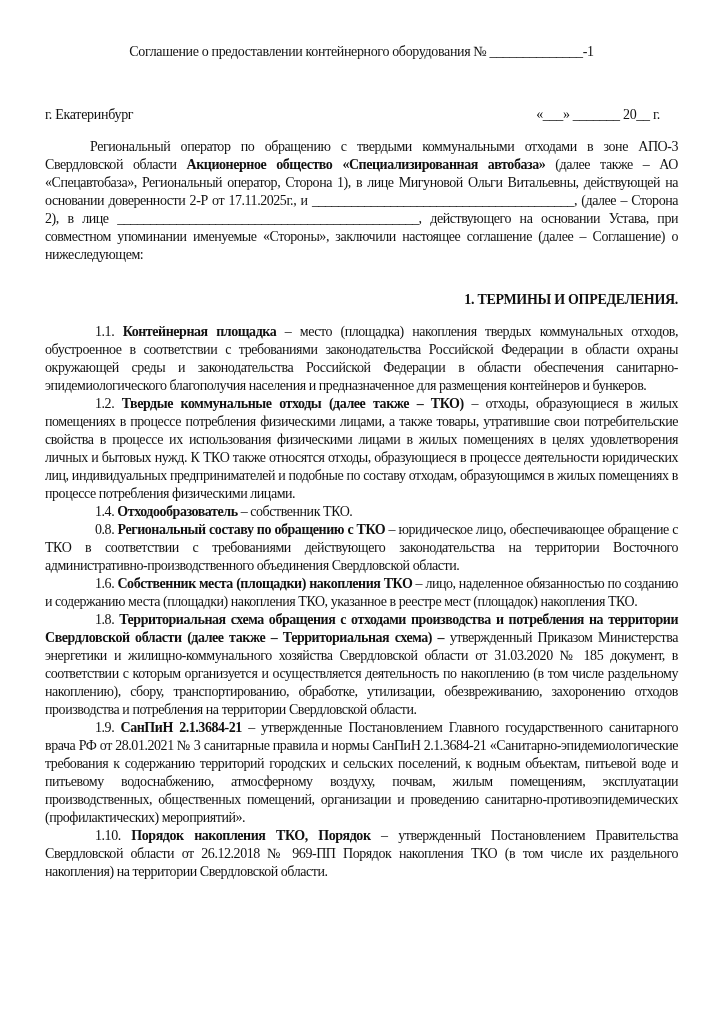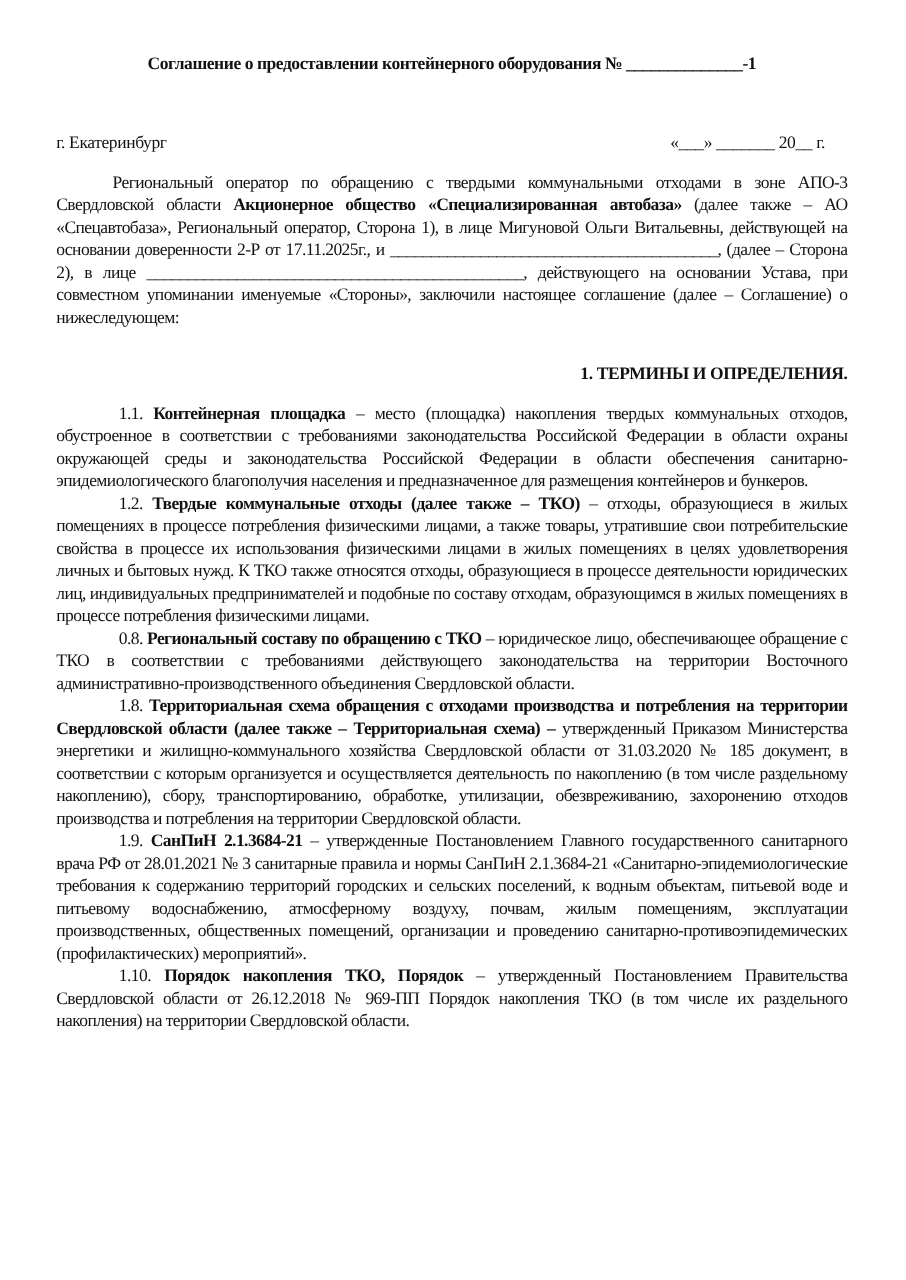--- a/index.html
+++ b/index.html
@@ -4,21 +4,21 @@
 <style>
   html, body { margin: 0; padding: 0; background: #ffffff; }
   body {
     width: 725px; height: 1024px; overflow: hidden; position: relative;
     font-family: "Liberation Serif", "DejaVu Serif", serif;
     color: #111111;
   }
   .page { position: absolute; left: 45px; top: 0; width: 633px; }
   .title {
     position: absolute; top: 44px; left: 0; width: 633px;
-    text-align: center; font-weight: bold; font-size: 14px;
+    text-align: center; font-weight: normal; font-size: 14px;
     letter-spacing: -0.35px; white-space: nowrap;
   }
   .city-row {
     position: absolute; top: 107px; left: 0; width: 633px;
     font-size: 14px; letter-spacing: -0.3px;
   }
   .city-row .right { position: absolute; right: 18px; top: 0; white-space: nowrap; }
   .text {
     font-size: 14px; line-height: 18px; letter-spacing: -0.45px;
     text-align: justify; margin: 0;
@@ -45,19 +45,21 @@
     <span class="right">«___» _______ 20__ г.</span>
   </div>
 
   <p class="text indent preamble"><span>Региональный оператор по обращению с твердыми коммунальными отходами в зоне АПО-3 Свердловской области </span><b>Акционерное общество «Специализированная автобаза»</b><span> (далее также – АО «Спецавтобаза», Региональный оператор, Сторона 1), в лице  Мигуновой Ольги Витальевны, действующей на основании доверенности 2-Р от 17.11.2025г., и ________________________________________, (далее – Сторона 2), в лице ______________________________________________, действующего на основании Устава, при совместном упоминании именуемые «Стороны», заключили настоящее соглашение (далее – Соглашение) о нижеследующем:</span></p>
 
   <div class="section-head">1. ТЕРМИНЫ И ОПРЕДЕЛЕНИЯ.</div>
 
   <div class="terms text">
     <p class="term"><span>1.1.</span> <b>Контейнерная площадка</b><span> – место (площадка) накопления твердых коммунальных отходов, обустроенное в соответствии с требованиями законодательства Российской Федерации в области охраны окружающей среды и законодательства Российской Федерации в области обеспечения санитарно-эпидемиологического благополучия населения и предназначенное для размещения контейнеров и бункеров.</span></p>
     <p class="term"><span>1.2.</span> <b>Твердые коммунальные отходы (далее также – ТКО)</b><span> – отходы, образующиеся в жилых помещениях в процессе потребления физическими лицами, а также товары, утратившие свои потребительские свойства в процессе их использования физическими лицами в жилых помещениях в целях удовлетворения личных и бытовых нужд. К ТКО также относятся отходы, образующиеся в процессе деятельности юридических лиц, индивидуальных предпринимателей и подобные по составу отходам, образующимся в жилых помещениях в процессе потребления физическими лицами.</span></p>
+    <p class="term"><span>1.4.</span> <b>Отходообразователь</b><span> – собственник ТКО.</span></p>
     <p class="term"><span>0.8.</span> <b>Региональный составу по обращению с ТКО</b><span> – юридическое лицо, обеспечивающее обращение с ТКО в соответствии с требованиями действующего законодательства на территории Восточного административно-производственного объединения Свердловской области.</span></p>
+    <p class="term"><span>1.6.</span> <b>Собственник места (площадки) накопления ТКО</b><span> – лицо, наделенное обязанностью по созданию и содержанию места (площадки) накопления ТКО, указанное в реестре мест (площадок) накопления ТКО.</span></p>
     <p class="term"><span>1.8.</span> <b>Территориальная схема обращения с отходами производства и потребления на территории Свердловской области (далее также – Территориальная схема) –</b><span> утвержденный Приказом Министерства энергетики и жилищно-коммунального хозяйства Свердловской области от 31.03.2020 № 185 документ, в соответствии с которым организуется и осуществляется деятельность по накоплению (в том числе раздельному накоплению), сбору, транспортированию, обработке, утилизации, обезвреживанию, захоронению отходов производства и потребления на территории Свердловской области.</span></p>
     <p class="term"><span>1.9.</span> <b>СанПиН 2.1.3684-21</b><span> – утвержденные Постановлением Главного государственного санитарного врача РФ от 28.01.2021 № 3 санитарные правила и нормы СанПиН 2.1.3684-21 «Санитарно-эпидемиологические требования к содержанию территорий городских и сельских поселений, к водным объектам, питьевой воде и питьевому водоснабжению, атмосферному воздуху, почвам, жилым помещениям, эксплуатации производственных, общественных помещений, организации и проведению санитарно-противоэпидемических (профилактических) мероприятий».</span></p>
     <p class="term"><span>1.10.</span> <b>Порядок накопления ТКО, Порядок</b><span> – утвержденный Постановлением Правительства Свердловской области от 26.12.2018 № 969-ПП Порядок накопления ТКО (в том числе их раздельного накопления) на территории Свердловской области.</span></p>
   </div>
 
 </div>
 
 </body></html>

